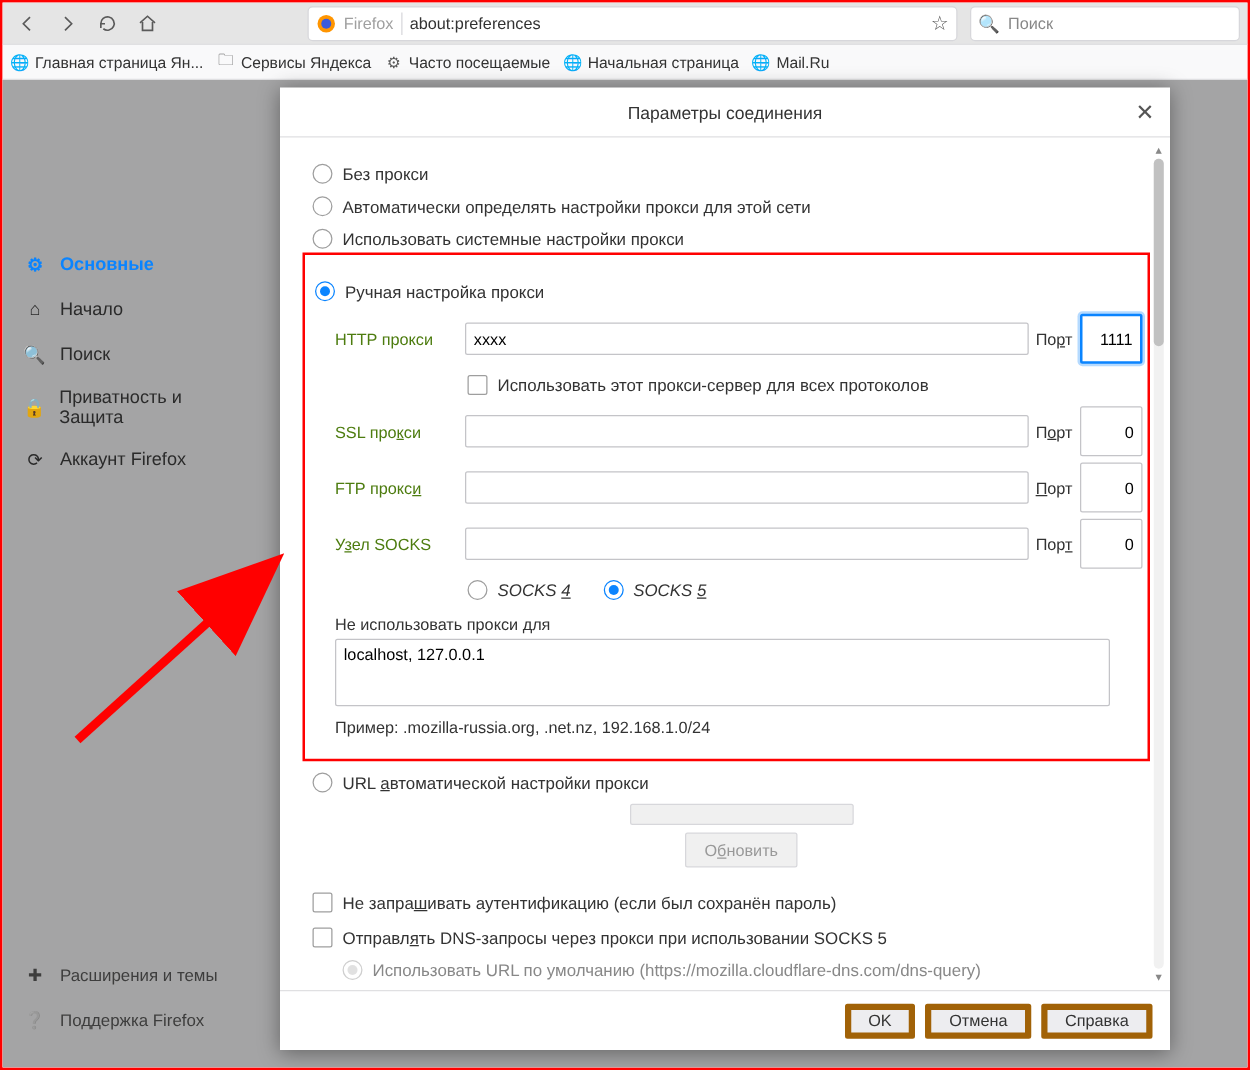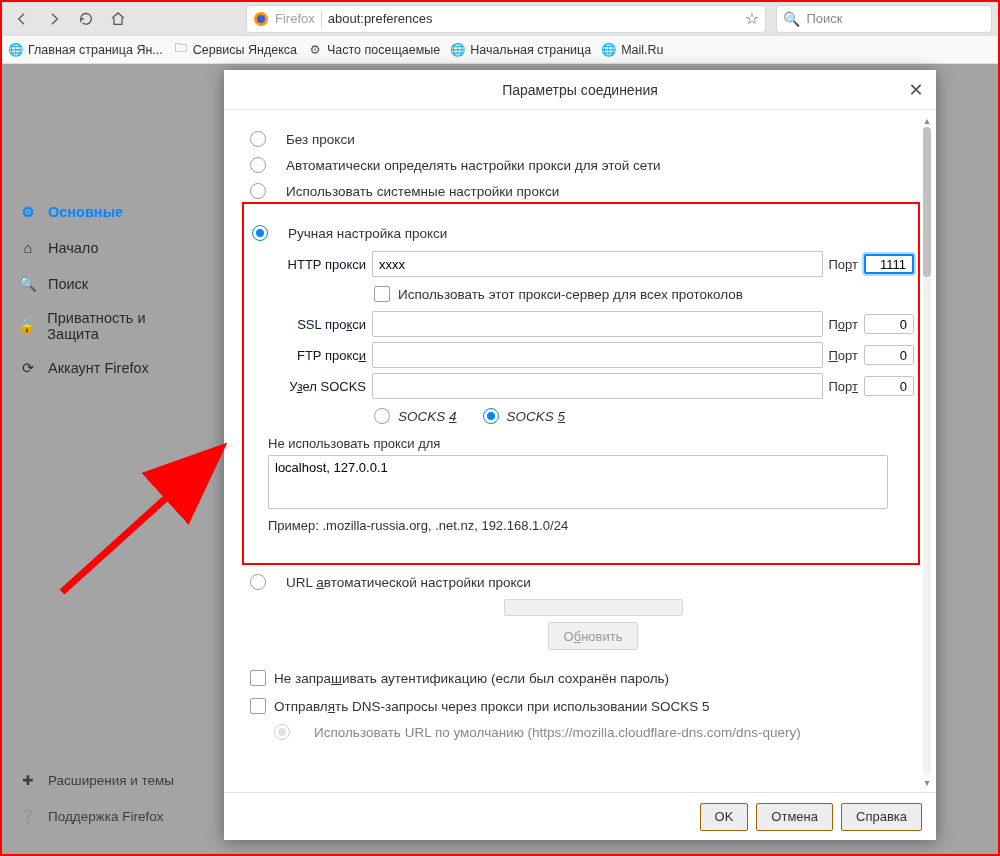--- a/index.html
+++ b/index.html
@@ -37,51 +37,51 @@
 .sb-bottom { position: absolute; left: 10px; bottom: 20px; width: 220px; }
 .sb-bottom .sb-item { font-size: 13.5px; }
 
 
 .modal { position: absolute; top: 68px; left: 222px; width: 712px; height: 770px; background: #fff; box-shadow: 0 2px 16px rgba(0,0,0,0.4); z-index: 2; display: flex; flex-direction: column; }
 .modal-header { height: 40px; border-bottom: 1px solid #e0e0e2; display: flex; align-items: center; justify-content: center; position: relative; }
 .modal-title { font-size: 14px; color: #333; }
 .modal-close { position: absolute; right: 8px; top: 8px; width: 24px; height: 24px; display: flex; align-items: center; justify-content: center; color: #555; font-size: 18px; }
 .modal-body { flex: 1; overflow: hidden; padding: 16px 20px 0 22px; position: relative; font-size: 13.5px; color: #333; }
 .modal-body h3 { font-size: 16.5px; font-weight: 600; margin-bottom: 8px; color: #2a2a2a; }
-.radio-row { display: flex; align-items: center; gap: 20px; padding: 5px 0 5px 4px; }
+.radio-row { display: flex; align-items: center; gap: 8px; padding: 5px 0 5px 4px; }
 .radio { width: 16px; height: 16px; border: 1.5px solid #9e9e9e; border-radius: 50%; position: relative; background: #fff; }
 .radio.sel { border-color: #0a84ff; }
 .radio.sel::after { content: ""; position: absolute; inset: 3px; background: #0a84ff; border-radius: 50%; }
 .radio.dis { opacity: 0.5; }
 .check { width: 16px; height: 16px; border: 1.5px solid #9e9e9e; border-radius: 2px; background: #fff; }
 .highlight-box { border: 2px solid #ff0000; margin: -2px -4px 4px -4px; padding: 16px 4px 8px 4px; }
 
 .proxy-row { display: flex; align-items: center; gap: 6px; margin: 5px 0 5px 20px; }
-.proxy-row .lbl { width: 98px; text-align: right; font-size: 13px; color: #0f172a; }
+.proxy-row .lbl { width: 98px; text-align: left; font-size: 13px; color: #4d7c0f; }
 .proxy-row .txt { flex: 1; height: 26px; border: 1px solid #c4c4c8; border-radius: 2px; padding: 0 6px; font-size: 13px; }
 .proxy-row .portlbl { font-size: 13px; color: #333; }
-.proxy-row .port { width: 50px; height: 20px; border: 1px solid #c4c4c8; border-radius: 2px; text-align: right; padding: 0 6px; font-size: 13px; }
+.proxy-row .port { width: 50px; height: 40px; border: 1px solid #c4c4c8; border-radius: 2px; text-align: right; padding: 0 6px; font-size: 13px; }
 .proxy-row .port.focused { border: 2px solid #0a84ff; box-shadow: 0 0 0 2px rgba(10,132,255,0.3); }
 .indented-check { display: flex; align-items: center; gap: 8px; margin-left: 126px; padding: 4px 0; }
 .socks-row { display: flex; align-items: center; gap: 8px; margin-left: 126px; padding: 4px 0 8px 0; font-style: italic; }
 .noprox-label { margin: 4px 0 4px 20px; font-size: 13px; }
 .noprox-ta { margin: 0 0 4px 20px; width: 620px; height: 54px; border: 1px solid #c4c4c8; border-radius: 2px; padding: 4px 6px; font-size: 13px; resize: none; font-family: inherit; }
-.example { margin: 2px 0 22px 20px; font-size: 13px; color: #333; }
+.example { margin: 2px 0 10px 20px; font-size: 13px; color: #333; }
 
 .pac-row { display: flex; align-items: center; gap: 6px; margin: 4px 0 4px 24px; flex-direction: column; }
 .pac-row .txt { flex: 1; height: 26px; border: 1px solid #d7d7db; border-radius: 2px; background: #f0f0f0; }
 .btn-refresh { width: 90px; height: 28px; border: 1px solid #d7d7db; background: #f0f0f0; font-size: 13px; color: #999; border-radius: 2px; }
 
 .check-row { display: flex; align-items: center; gap: 8px; padding: 6px 0 6px 4px; }
-.doh-row { display: flex; align-items: center; gap: 24px; padding: 4px 0 4px 28px; }
+.doh-row { display: flex; align-items: center; gap: 8px; padding: 4px 0 4px 28px; }
 .doh-row .radio.dis::after { content:""; position:absolute; inset:3px; background:#9e9e9e; border-radius:50%; opacity:0.6; }
 .doh-row .rlabel { color: #888; }
 
 .modal-footer { height: 48px; border-top: 1px solid #e0e0e2; display: flex; align-items: center; justify-content: flex-end; gap: 8px; padding: 0 14px; }
-.modal-footer button { height: 28px; padding: 0 14px; border: 1px solid #a16207; background: #ededf0; font-size: 13px; color: #333; border-radius: 2px; }
+.modal-footer button { height: 28px; padding: 0 14px; border: 5px solid #a16207; background: #ededf0; font-size: 13px; color: #333; border-radius: 2px; }
 
 
 .scrollbar { position: absolute; right: 2px; top: 4px; bottom: 4px; width: 14px; }
 .scroll-track { position: absolute; inset: 13px 3px; background: #f1f1f1; border-radius: 6px; }
 .scroll-thumb { position: absolute; top: 13px; right: 3px; width: 8px; height: 150px; background: #c1c1c1; border-radius: 6px; }
 .scroll-up,.scroll-down { position:absolute; left:0; right:0; height:12px; display:flex; align-items:center; justify-content:center; color:#888; font-size:10px;}
 .scroll-up{top:0;} .scroll-down{bottom:0;}
 
 
 .red-arrow { position: absolute; left: 50px; top: 410px; z-index: 3; pointer-events: none; }

